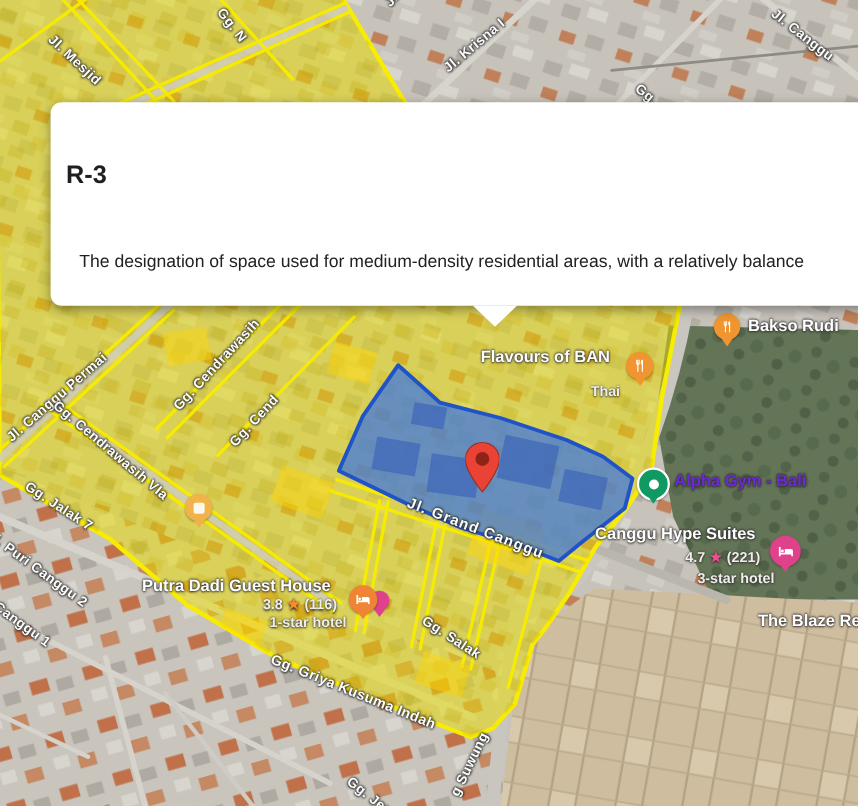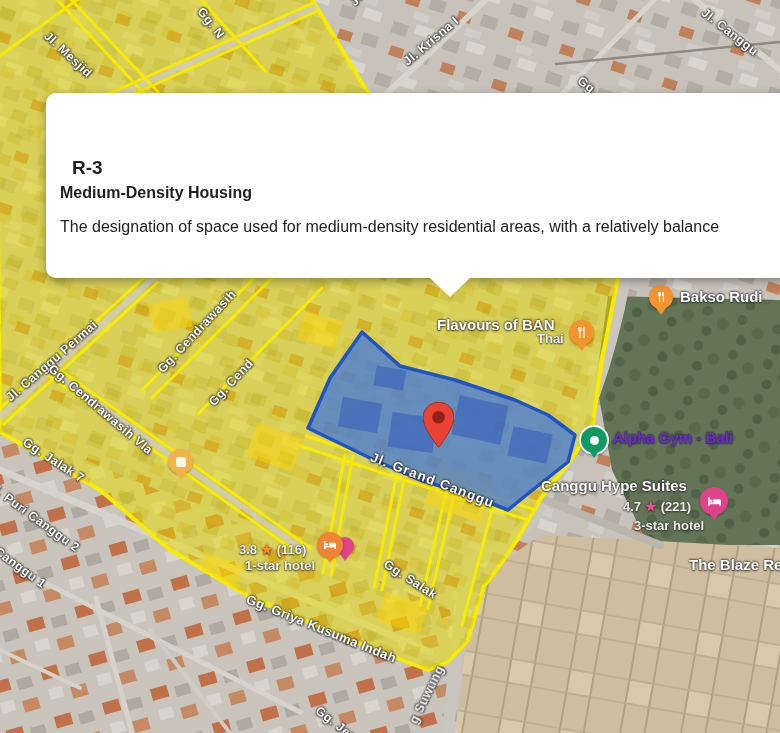--- a/index.html
+++ b/index.html
@@ -29,21 +29,21 @@
   #lbl-suwung{left:413px;top:716px;transform:rotate(-64deg)}
   #lbl-grand{left:371px;top:449px;transform:rotate(21deg);font-size:13.5px;letter-spacing:1.2px}
 
   
   .poi-name{position:absolute;z-index:2;font-size:15px;font-weight:bold;color:#fff;white-space:nowrap;
     text-shadow:0 0 2px rgba(45,45,45,.95),0 1px 2px rgba(45,45,45,.85),0 -1px 2px rgba(45,45,45,.6);}
   .poi-sub{position:absolute;z-index:2;font-size:13px;font-weight:bold;color:#efeeea;white-space:nowrap;
     text-shadow:0 0 2px rgba(45,45,45,.95),0 1px 2px rgba(45,45,45,.8);}
   .poi-rating{display:flex;gap:4px;}
   #poi-flavours-name{left:437px;top:316px}
-  #poi-flavours-cat{left:537px;top:331px}
+  #poi-flavours-cat{left:537px;top:348px}
   #poi-bakso-name{left:680px;top:288px}
   #poi-alpha-1{left:613px;top:429px;color:#6d28d9}
   #poi-alpha-2{left:611px;top:446px;color:#98e5b4}
   #poi-hype-name{left:541px;top:477px}
   #poi-hype-rating{left:623px;top:499px}
   #poi-hype-cat{left:634px;top:518px}
   #poi-putra-name{left:129px;top:524px}
   #poi-putra-rating{left:239px;top:542px}
   #poi-putra-cat{left:245px;top:558px}
   #poi-blaze-name{left:689px;top:556px}
@@ -65,23 +65,23 @@
   #icon-shop .dot{width:10px;height:10px;border-radius:2px;background:#fff;opacity:.95}
 
   
   #red-pin{position:absolute;left:423px;top:402px;z-index:4;}
 
   
   #zone-card{position:absolute;left:46px;top:93px;width:760px;height:185px;background:#fff;
     border-radius:10px;box-shadow:0 3px 10px rgba(0,0,0,.35);z-index:10;}
   #zone-card .pointer{position:absolute;left:384px;top:185px;width:0;height:0;
     border-left:20px solid transparent;border-right:20px solid transparent;border-top:19px solid #fff;}
-  #zone-card h1{position:absolute;left:14px;top:52px;margin:12px;font-size:19px;font-weight:bold;color:#1f1f1f;}
+  #zone-card h1{position:absolute;left:14px;top:52px;margin:0;font-size:23px;font-weight:bold;color:#1f1f1f;}
   #zone-card h2{position:absolute;left:14px;top:91px;margin:0;font-size:16px;font-weight:bold;color:#1f1f1f;}
-  #zone-card .desc{position:absolute;left:14px;top:121px;margin:0;font-size:16px;color:#212121;line-height:26px;}
+  #zone-card .desc{position:absolute;left:14px;top:121px;margin:12px;font-size:16px;color:#212121;line-height:26px;}
   #zone-card .desc div{white-space:nowrap;}
 </style>
 </head>
 <body>
 
 <div id="stage">
 
   <svg id="map-svg" width="780" height="733" viewBox="0 0 780 733">
     <defs>
       <pattern id="pat-urban" width="54" height="54" patternUnits="userSpaceOnUse" patternTransform="rotate(18)">
@@ -221,20 +221,21 @@
   <span class="poi-sub" id="poi-flavours-cat">Thai</span>
   <span class="poi-name" id="poi-bakso-name">Bakso Rudi</span>
   <span class="poi-name" id="poi-alpha-1">Alpha Gym - Bali</span>
   <span class="poi-name" id="poi-hype-name">Canggu Hype Suites</span>
   <span class="poi-sub poi-rating" id="poi-hype-rating">
     <span>4.7</span>
     <span class="star-pink">★</span>
     <span>(221)</span>
   </span>
   <span class="poi-sub" id="poi-hype-cat">3-star hotel</span>
+  <span class="poi-name" id="poi-putra-name">Putra Dadi Guest House</span>
   <span class="poi-sub poi-rating" id="poi-putra-rating">
     <span>3.8</span>
     <span class="star-orange">★</span>
     <span>(116)</span>
   </span>
   <span class="poi-sub" id="poi-putra-cat">1-star hotel</span>
   <span class="poi-name" id="poi-blaze-name">The Blaze Re</span>
 
   <div class="mpin" id="icon-putra-behind"></div>
   <div class="mpin" id="icon-flavours">
@@ -266,20 +267,19 @@
 
   <div id="red-pin">
     <svg width="31" height="46" viewBox="0 0 32 47">
       <path d="M16 0C7.2 0 0 7.2 0 16c0 11 16 30.5 16 30.5S32 27 32 16C32 7.2 24.8 0 16 0z" fill="#EA4335" stroke="#9a2d22" stroke-width="1"></path>
       <circle cx="16" cy="15.5" r="6.5" fill="#8E2318"></circle>
     </svg>
   </div>
 
   <div id="zone-card">
     <h1>R-3</h1>
-    <h2>Medium-Density Housing</h2>
     <div class="desc">
       <div>The designation of space used for medium-density residential areas, with a relatively balance</div>
     </div>
     <div class="pointer"></div>
   </div>
 
 </div>
 
 </body></html>

